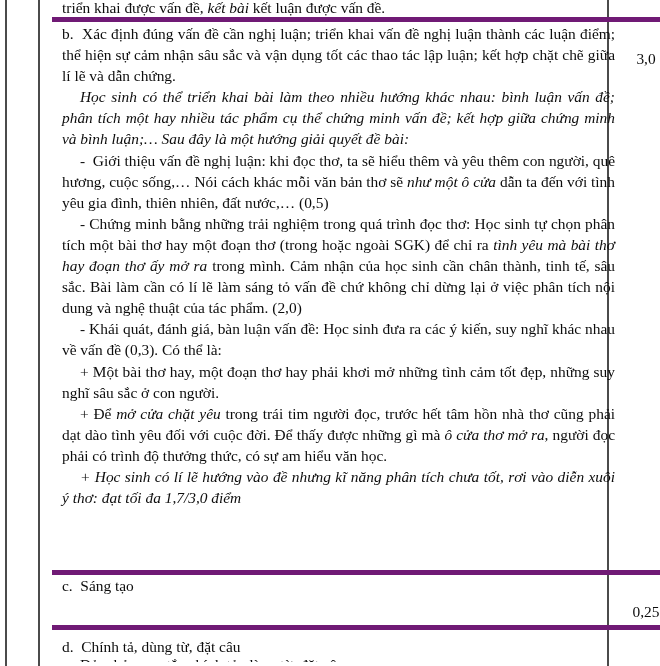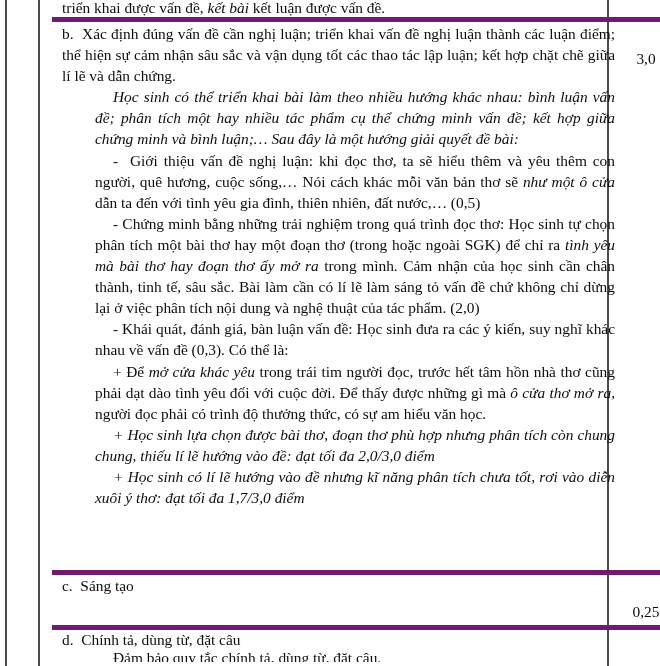--- a/index.html
+++ b/index.html
@@ -18,24 +18,24 @@
   .row + .row { border-top:5px solid #701a75; }
   .row-cont { height:17px; }
   .row-b    { height:553px; }
   .row-c    { height:55px; }
   .row-d    { height:37px; }
   .cell { box-sizing:border-box; overflow:hidden; }
   .cell.text { width:568px; padding:0 5px 0 10px; font-size:15.4px; }
   .row-cont .cell.text { line-height:16.5px; }
   .row-b .cell.text { line-height:21.1px; padding-top:1px; }
   .row-c .cell.text { line-height:19px; padding-top:1px; }
-  .row-d .cell.text { line-height:18px; padding-top:1px; }
+  .row-d .cell.text { line-height:18px; padding-top:8px; }
   .cell.score { flex:1; text-align:center; font-size:15.4px; line-height:21px; padding-top:4px;margin-top:22px; }
   .para { margin:0; text-align:justify; }
-  .para.indent { text-indent:18px;margin-left:33px; }
+  .para.indent { text-indent:18px; }
   .para i { font-style:italic; }
 </style>
 </head>
 <body>
 
 <div class="page">
 
   <div class="vline v1"></div>
   <div class="vline v2"></div>
   <div class="vline v3"></div>
@@ -49,22 +49,22 @@
       <div class="cell score"></div>
     </div>
 
     <div class="row row-b">
       <div class="cell text">
           <p class="para"><span>b.&nbsp; Xác định đúng vấn đề cần nghị luận; triển khai vấn đề nghị luận thành các luận điểm; thể hiện sự cảm nhận sâu sắc và vận dụng tốt các thao tác lập luận; kết hợp chặt chẽ giữa lí lẽ và dẫn chứng.</span></p>
           <p class="para indent"><i>Học sinh có thể triển khai bài làm theo nhiều hướng khác nhau: bình luận vấn đề; phân tích một hay nhiều tác phẩm cụ thể chứng minh vấn đề; kết hợp giữa chứng minh và bình luận;… Sau đây là một hướng giải quyết đề bài:</i></p>
           <p class="para indent"><span>-&nbsp; Giới thiệu vấn đề nghị luận: khi đọc thơ, ta sẽ hiểu thêm và yêu thêm con người, quê hương, cuộc sống,… Nói cách khác mỗi văn bản thơ sẽ </span><i>như một ô cửa</i><span> dẫn ta đến với tình yêu gia đình, thiên nhiên, đất nước,… (0,5)</span></p>
           <p class="para indent"><span>- Chứng minh bằng những trải nghiệm trong quá trình đọc thơ: Học sinh tự chọn phân tích một bài thơ hay một đoạn thơ (trong hoặc ngoài SGK) để chỉ ra </span><i>tình yêu mà bài thơ hay đoạn thơ ấy mở ra</i><span> trong mình. Cảm nhận của học sinh cần chân thành, tinh tế, sâu sắc. Bài làm cần có lí lẽ làm sáng tỏ vấn đề chứ không chỉ dừng lại ở việc phân tích nội dung và nghệ thuật của tác phẩm. (2,0)</span></p>
           <p class="para indent"><span>- Khái quát, đánh giá, bàn luận vấn đề: Học sinh đưa ra các ý kiến, suy nghĩ khác nhau về vấn đề (0,3). Có thể là:</span></p>
-          <p class="para indent"><span>+ Để </span><i>mở cửa khác yêu</i><span> trong trái tim người đọc, trước hết tâm hồn nhà thơ cũng phải dạt dào tình yêu đối với cuộc đời. Để thấy được những gì mà </span><i>ô cửa thơ mở ra</i><span>, người đọc phải có trình độ thưởng thức, có sự am hiểu văn học.</span></p>
-          <p class="para indent"><i>+ Học sinh lựa chọn được bài thơ, đoạn thơ phù hợp nhưng phân tích còn chung chung, thiếu lí lẽ hướng vào đề: đạt tối đa 2,0/3,0 điểm</i></p>
+          <p class="para indent"><span>+ Một bài thơ hay, một đoạn thơ hay phải khơi mở những tình cảm tốt đẹp, những suy nghĩ sâu sắc ở con người.</span></p>
+          <p class="para indent"><span>+ Để </span><i>mở cửa chặt yêu</i><span> trong trái tim người đọc, trước hết tâm hồn nhà thơ cũng phải dạt dào tình yêu đối với cuộc đời. Để thấy được những gì mà </span><i>ô cửa thơ mở ra</i><span>, người đọc phải có trình độ thưởng thức, có sự am hiểu văn học.</span></p>
           <p class="para indent"><i>+ Học sinh có lí lẽ hướng vào đề nhưng kĩ năng phân tích chưa tốt, rơi vào diễn xuôi ý thơ: đạt tối đa 1,7/3,0 điểm</i></p>
         </div>
       <div class="cell score">3,0</div>
     </div>
 
     <div class="row row-c">
       <div class="cell text">
           <p class="para"><span>c.&nbsp; Sáng tạo</span></p>
         </div>
       <div class="cell score">0,25</div>

